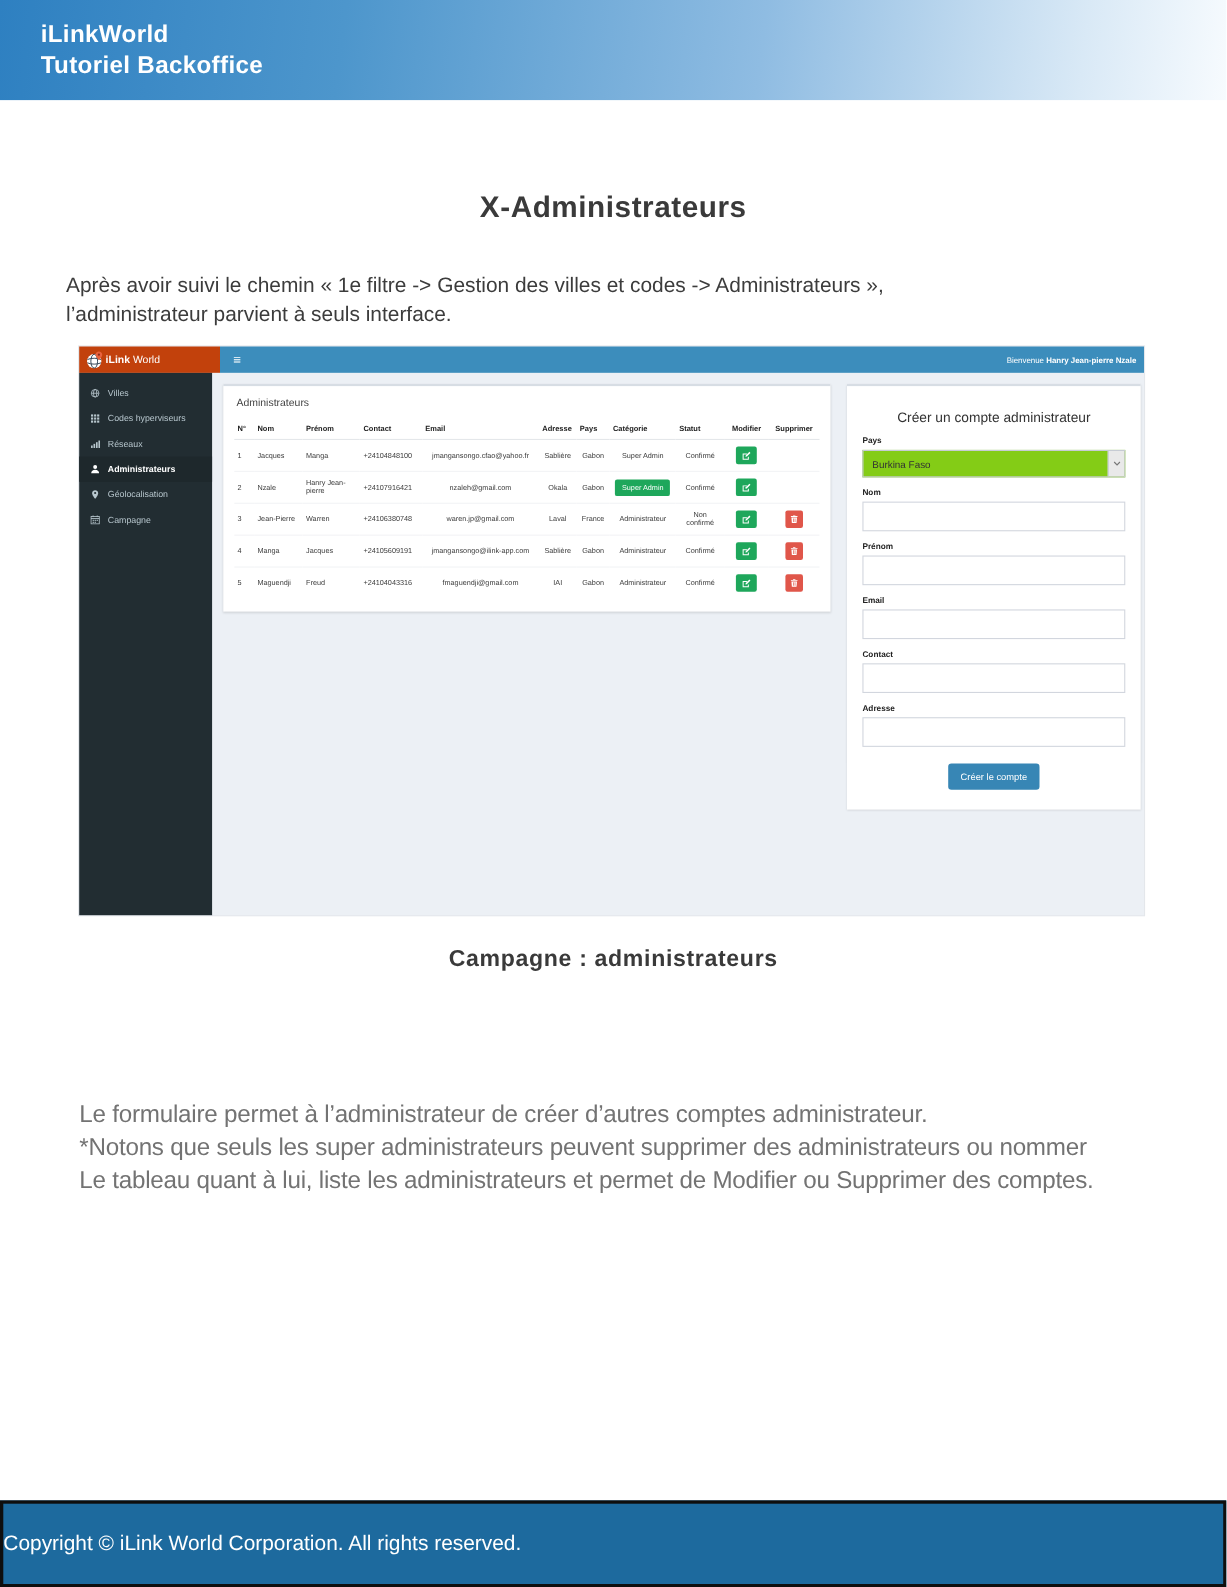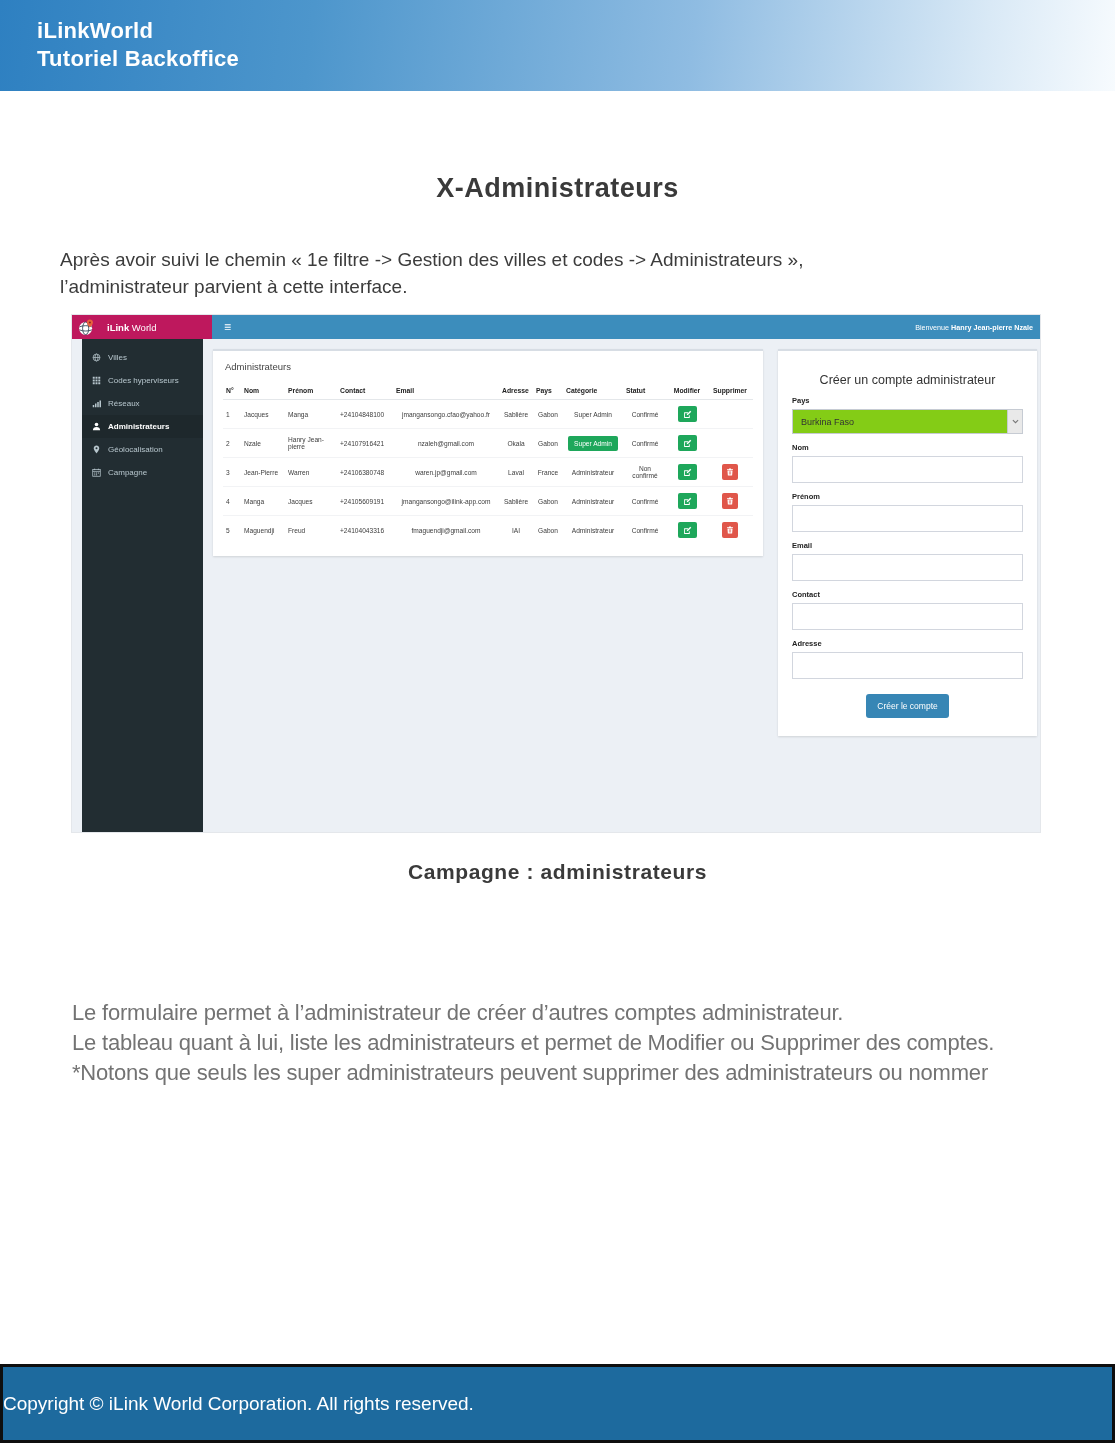--- a/index.html
+++ b/index.html
@@ -22,28 +22,28 @@
   .body-text { position:absolute; top:998px; left:72px; width:1000px;
     font-size:22px; color:#737373; line-height:30px; letter-spacing:-.2px; }
   .doc-footer { position:absolute; left:0; bottom:0; width:1115px; height:79px;
     background:#1d6a9e; border:3px solid #0e0e0e; display:flex; align-items:center; justify-content:flex-start;
     color:#fff; font-size:19px; }
 
   
   .app { position:absolute; top:315px; left:72px; width:968px; height:517px;
     display:flex; flex-direction:column; box-shadow:0 0 0 1px #e4e7eb; background:#ecf0f5; }
   .app-navbar { height:24px; display:flex; flex:none; }
-  .logo { width:140px; background:#be185d; color:#fff; display:flex; align-items:center;
-    gap:12px; padding-left:6px; font-size:9.5px; cursor:pointer; }
+  .logo { width:128px; background:#c2410c; color:#fff; display:flex; align-items:center;
+    gap:1px; padding-left:6px; font-size:9.5px; cursor:pointer; }
   .logo b { font-weight:700; }
   .navbar-main { flex:1; background:#3c8dbc; display:flex; align-items:center; color:#fff; }
   .hamburger { padding:0 12px; font-size:12px; line-height:24px; cursor:pointer; }
   .welcome { margin-left:auto; padding-right:7px; font-size:7.2px; }
   .welcome .wn { font-weight:700; }
-  .app-body { flex:1; display:flex; min-height:0;padding-left:10px; }
+  .app-body { flex:1; display:flex; min-height:0; }
   .sidebar { width:121px; flex:none; background:#222d32; padding-top:7px; }
   .side-item { display:flex; align-items:center; gap:7px; padding:7px 10px;
     color:#b8c7ce; font-size:8px; cursor:pointer; }
   .side-item.active { background:#1e282c; color:#fff; font-weight:700; }
   .side-item svg { flex:none; }
   .app-main { flex:1; background:#ecf0f5; padding:10px 3px 0 10px; overflow:hidden; }
   .page-h1 { font-size:13px; font-weight:500; color:#3f4448; margin:3px 0 11px 0; }
   .panels { display:flex; gap:15px; align-items:flex-start; }
   .panel { background:#fff; border-top:2px solid #d7dde4; box-shadow:0 1px 2px rgba(0,0,0,.12); }
   .panel-table { width:552px; padding:8px 10px 12px 10px; }
@@ -83,21 +83,21 @@
 
   <div class="doc-header">
     <div class="h-line">iLinkWorld</div>
     <div class="h-line">Tutoriel Backoffice</div>
   </div>
 
   <div class="doc-title">X-Administrateurs</div>
 
   <div class="intro">
     <div>Après avoir suivi le chemin « 1e filtre -&gt; Gestion des villes et codes -&gt; Administrateurs »,</div>
-    <div>l’administrateur parvient à cette interface.</div>
+    <div>l’administrateur parvient à seuls interface.</div>
   </div>
 
   <div class="app">
 
     <div class="app-navbar">
       <div class="logo">
         <svg width="17" height="17" viewBox="0 0 20 20">
           <circle cx="9" cy="11" r="7.6" fill="#ffffff"></circle>
           <ellipse cx="9" cy="11" rx="3.6" ry="7.4" stroke="#2c3e50" stroke-width="1" fill="none"></ellipse>
           <path d="M1.8 9.2c4-1.8 10.4-1.8 14.4 0M1.8 12.8c4 1.8 10.4 1.8 14.4 0" stroke="#2c3e50" stroke-width="1" fill="none"></path>
@@ -358,20 +358,20 @@
           </div>
         </div>
       </div>
     </div>
   </div>
 
   <div class="caption">Campagne : administrateurs</div>
 
   <div class="body-text">
     <div>Le formulaire permet à l’administrateur de créer d’autres comptes administrateur.</div>
+    <div>*Notons que seuls les super administrateurs peuvent supprimer des administrateurs ou nommer</div>
     <div>Le tableau quant à lui, liste les administrateurs et permet de Modifier ou Supprimer des comptes.</div>
-    <div>*Notons que seuls les super administrateurs peuvent supprimer des administrateurs ou nommer</div>
   </div>
 
   <div class="doc-footer">
     <span>Copyright © iLink World Corporation. All rights reserved.</span>
   </div>
 </div>
 
 </body></html>

